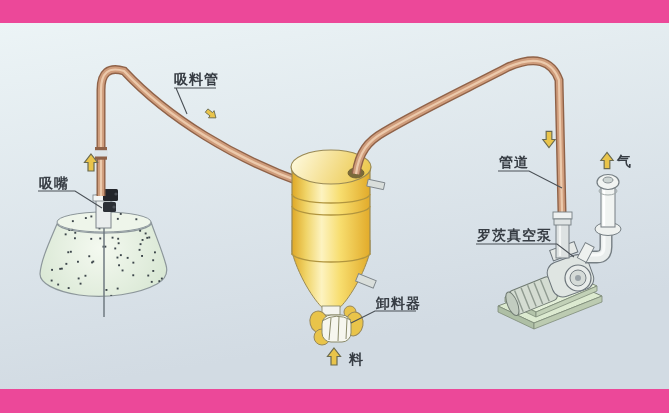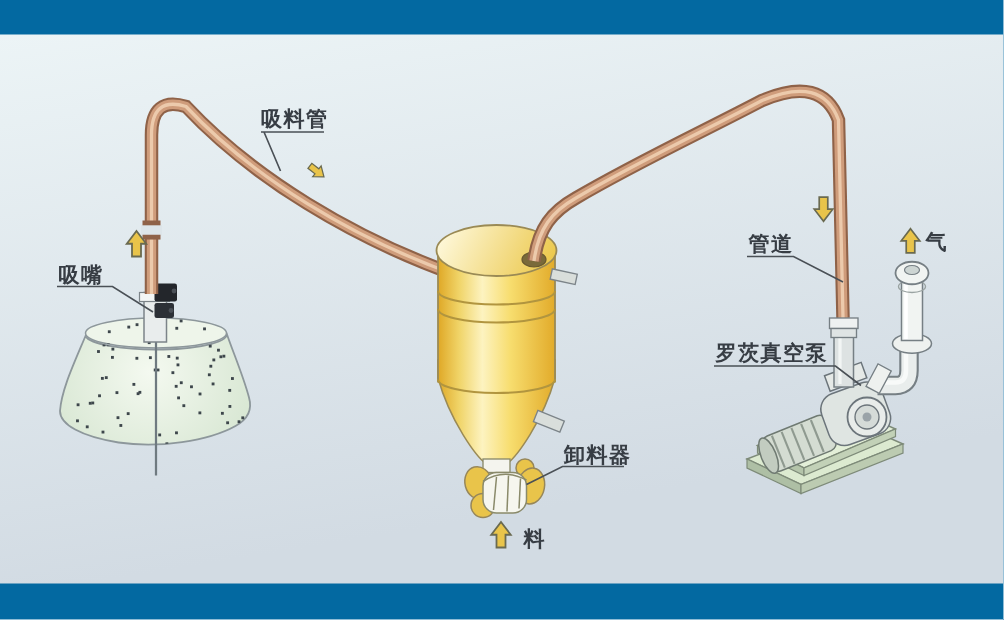--- a/index.html
+++ b/index.html
@@ -1,16 +1,16 @@
 <!DOCTYPE html>
 <html><head>
 <meta charset="utf-8">
 <style>
   html,body{margin:0;padding:0;background:#ffffff;}
-  #stage{position:relative;width:669px;height:413px;background:#0369a1;overflow:hidden;
+  #stage{position:relative;width:669px;height:413px;background:#ec4899;overflow:hidden;
          font-family:"DejaVu Sans","Liberation Sans",sans-serif;}
   svg{display:block;}
   text{fill:#373d44;font-family:"DejaVu Sans","Liberation Sans",sans-serif;
        font-weight:bold;font-size:14px;letter-spacing:1px;}
   .leader{stroke:#4a5056;stroke-width:1.1;fill:none;}
 </style>
 </head>
 <body>
 
 <div id="stage">

